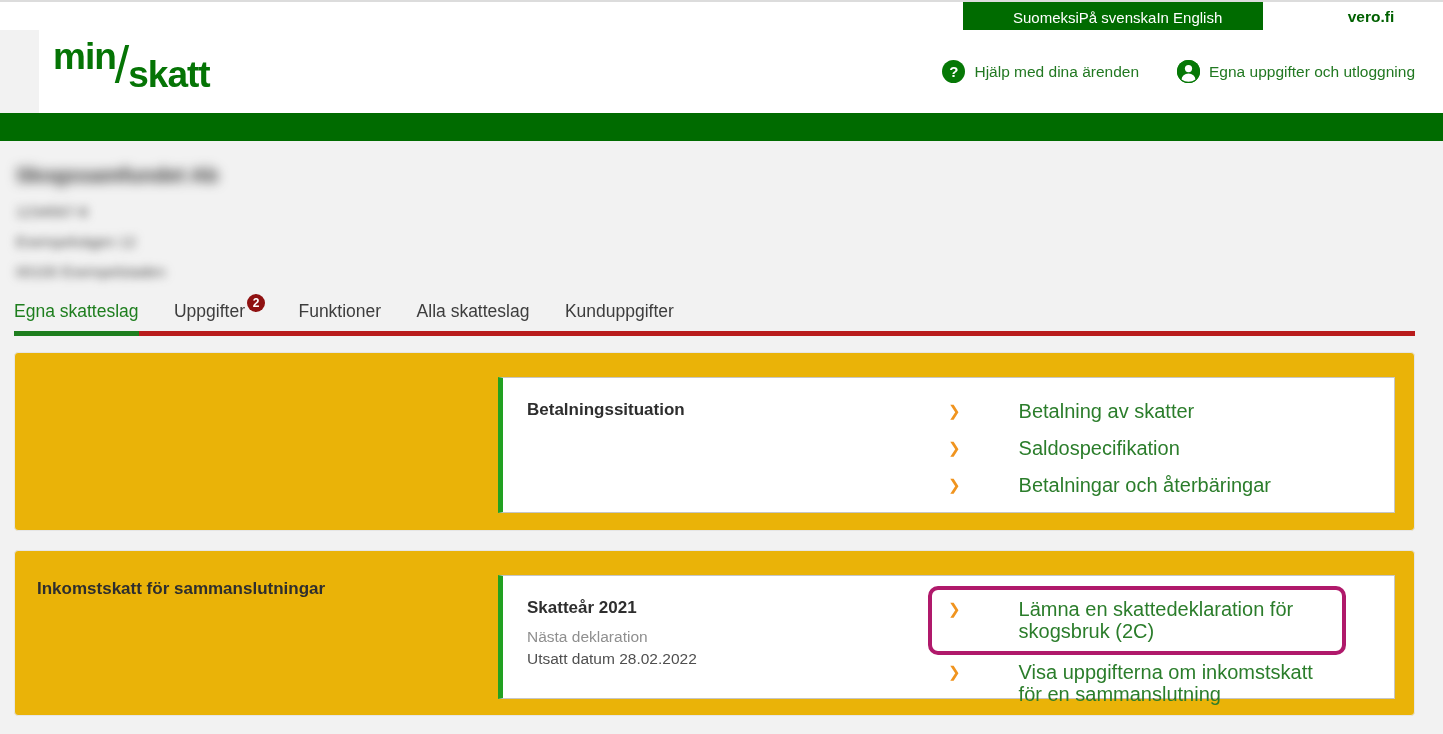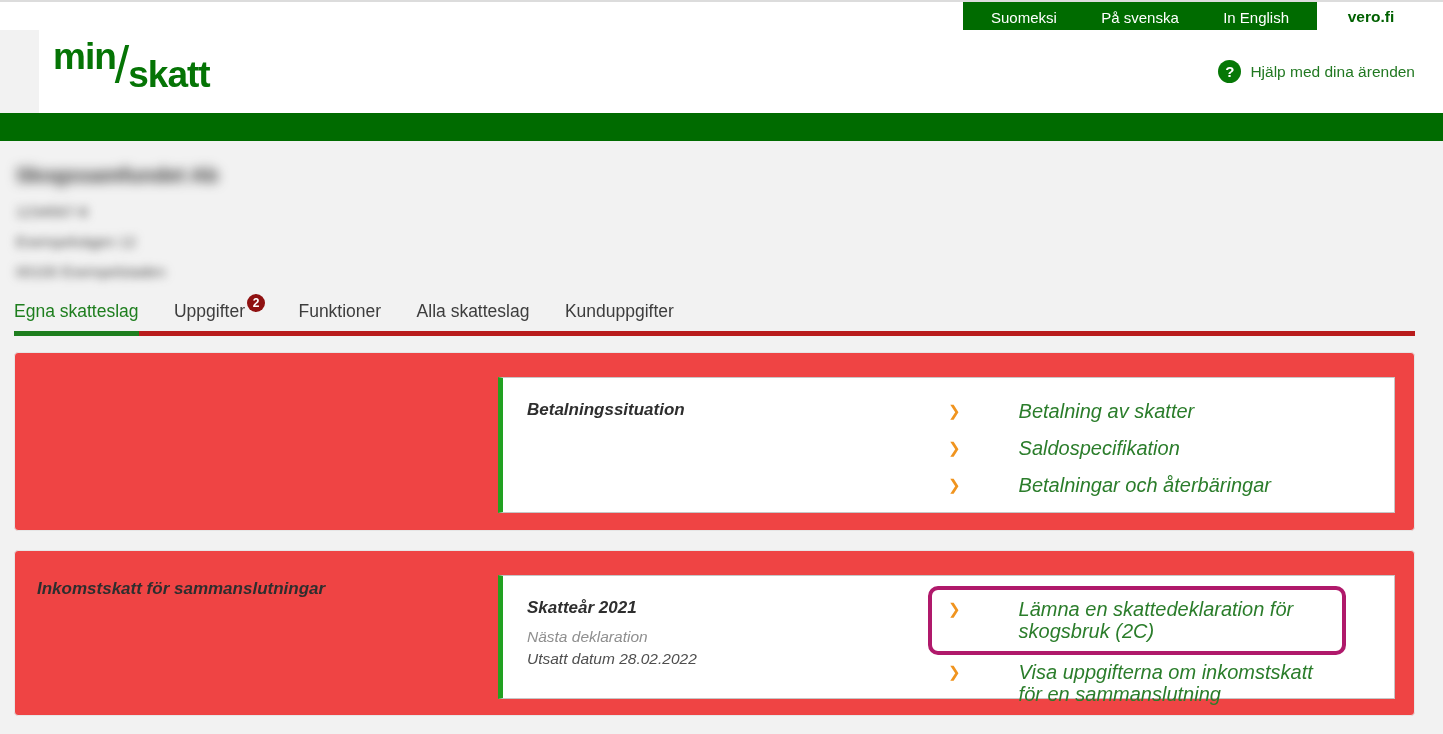--- a/index.html
+++ b/index.html
@@ -10,23 +10,23 @@
     overflow:hidden;
   }
   .page { position:relative; width:1443px; height:734px; }
 
   
   .topbar {
     position:relative; height:30px; background:#ffffff;
     border-top:2px solid #dcdcdc;
   }
   .topbar-green {
-    position:absolute; left:963px; top:0; width:354px; height:30px;
+    position:absolute; left:963px; top:0; width:300px; height:30px;
     background:#006b00; display:flex; align-items:center;
-    justify-content:space-between; padding:0 28px;
+    justify-content:space-between; padding:0 50px;
   }
   .lang-link {
     color:#ffffff; font-size:15px; text-decoration:none; cursor:pointer;
     white-space:nowrap;
   }
   .verofi-link {
     position:absolute; left:1317px; top:0; width:108px; height:30px;
     display:flex; align-items:center; justify-content:center;
     color:#006000; font-weight:bold; font-size:15.5px; cursor:pointer;
   }
@@ -83,21 +83,21 @@
   .tab-badge {
     display:inline-flex; align-items:center; justify-content:center;
     width:18px; height:18px; border-radius:50%;
     background:#8f1111; color:#ffffff; font-size:12px; font-weight:bold;
     position:relative; top:-10px; left:2px;
   }
 
   
   .card {
     position:absolute; left:14px; width:1401px;
-    background:#ef4444; border:1px solid #e6e6e6; border-radius:4px;font-style:italic;
+    background:#eab308; border:1px solid #e6e6e6; border-radius:4px;
   }
   .card1 { top:211px; height:179px; }
   .card2 { top:409px; height:166px; }
   .card-heading {
     position:absolute; left:22px; top:28px;
     font-size:17px; font-weight:bold; color:#2e2e2e;
   }
 
   .innerbox {
     position:absolute; left:483px; top:24px; width:897px;
@@ -146,20 +146,30 @@
   </div>
 
   <div class="header">
     <div class="logo">
       <span class="logo-min">min</span><span class="logo-slash">/</span><span class="logo-skatt">skatt</span>
     </div>
     <div class="header-links">
       <div class="header-link">
         <span class="icon-circle">?</span>
         <span class="header-link-label">Hjälp med dina ärenden</span>
+      </div>
+      <div class="header-link">
+        <span class="icon-circle" style="padding:0;">
+          <svg width="23" height="23" viewBox="0 0 23 23" aria-hidden="true">
+            <circle cx="11.5" cy="11.5" r="11.5" fill="#067806"></circle>
+            <circle cx="11.5" cy="8.6" r="3.6" fill="#ffffff"></circle>
+            <path d="M4.6 19.5 a6.9 6.1 0 0 1 13.8 0 a11.5 11.5 0 0 1 -13.8 0 Z" fill="#ffffff"></path>
+          </svg>
+        </span>
+        <span class="header-link-label">Egna uppgifter och utloggning</span>
       </div>
     </div>
   </div>
 
   <div class="green-band"></div>
 
   <div class="content">
 
     <div class="userinfo">
       <div class="uname">Skogssamfundet Ab</div>

